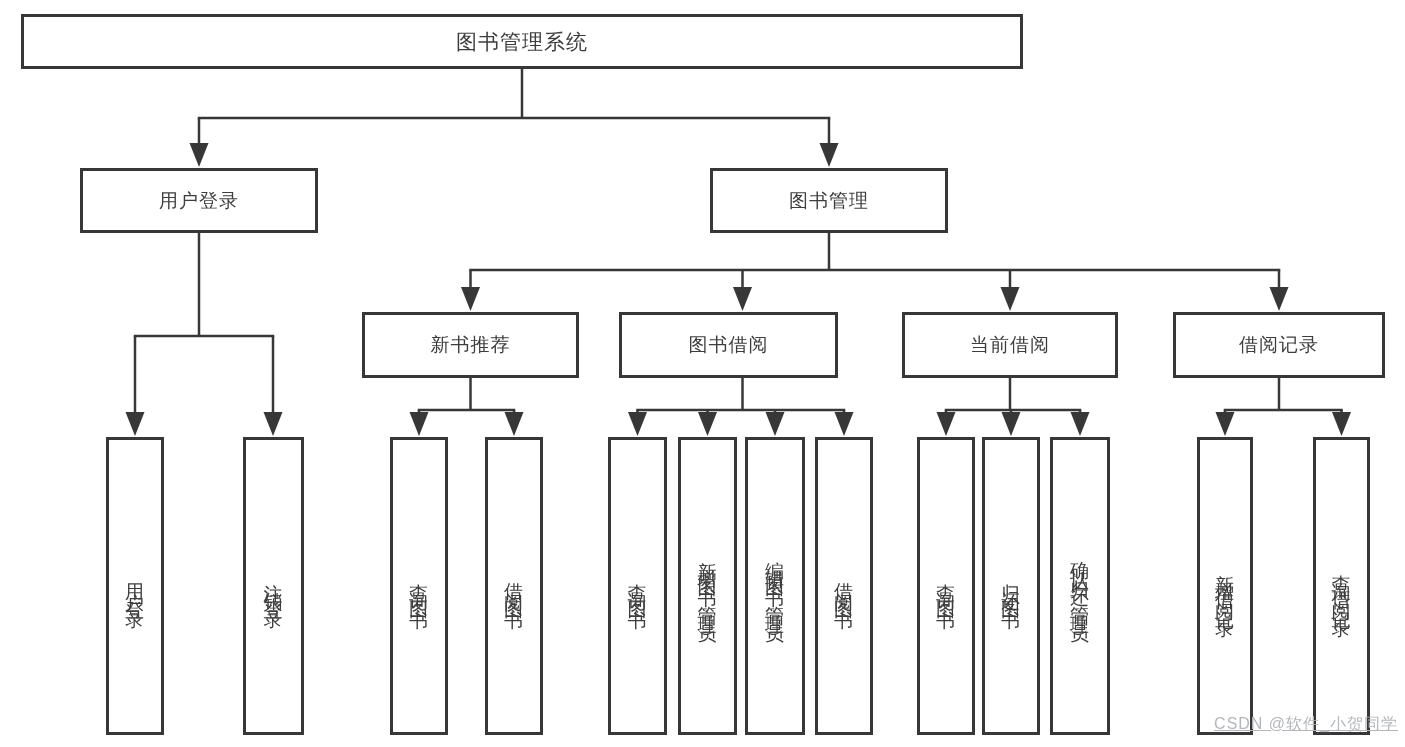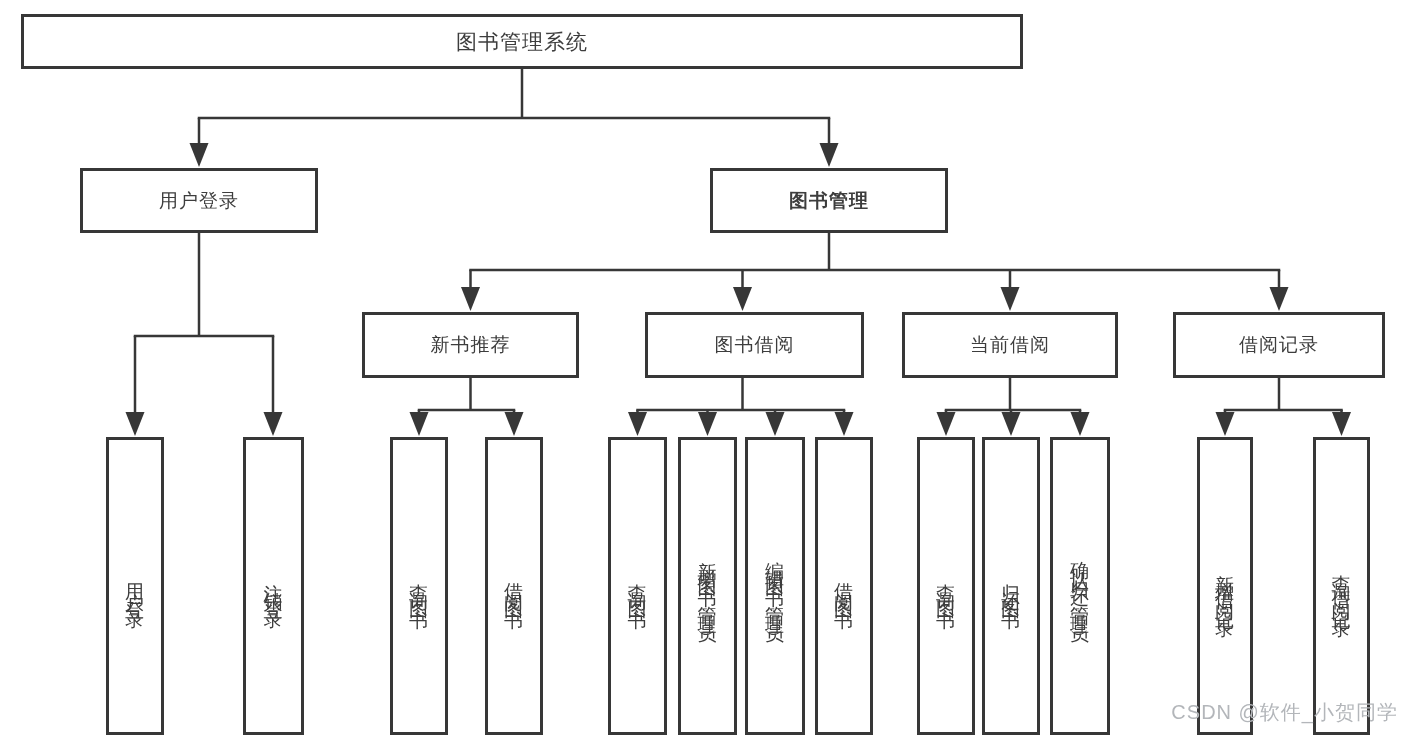--- a/index.html
+++ b/index.html
@@ -47,48 +47,49 @@
   .leaf .label {
     writing-mode: vertical-rl;
     text-orientation: mixed;
     letter-spacing: 9px;
     line-height: 1;
     white-space: normal;
   }
   
   .n-root  { left: 21px;  top: 14px;  width: 1002px; height: 55px; }
   .n-user  { left: 80px;  top: 168px; width: 238px;  height: 65px; }
-  .n-mgmt  { left: 710px; top: 168px; width: 238px;  height: 65px; font-weight: bold; }
+  .n-mgmt  { left: 710px; top: 168px; width: 238px;  height: 65px; }
   .n-sec0  { left: 362px; top: 312px; width: 217px;  height: 66px; text-align: right; }
-  .n-sec1  { left: 645px; top: 312px; width: 219px;  height: 66px; }
+  .n-sec1  { left: 619px; top: 312px; width: 219px;  height: 66px; }
   .n-sec2  { left: 902px; top: 312px; width: 216px;  height: 66px; }
   .n-sec3  { left: 1173px;top: 312px; width: 212px;  height: 66px; text-align: right; }
   .leaf    { top: 437px; height: 298px; }
   .lf-u0  { left: 106px;  width: 58px; }
   .lf-u1  { left: 243px;  width: 61px; }
   .lf-a0  { left: 390px;  width: 58px; }
   .lf-a1  { left: 485px;  width: 58px; }
   .lf-b0  { left: 608px;  width: 59px; }
   .lf-b1  { left: 678px;  width: 59px; }
   .lf-b2  { left: 745px;  width: 60px; }
   .lf-b3  { left: 815px;  width: 58px; }
   .lf-c0  { left: 917px;  width: 58px; }
   .lf-c1  { left: 982px;  width: 58px; }
   .lf-c2  { left: 1050px; width: 60px; }
   .lf-d0  { left: 1197px; width: 56px; }
   .lf-d1  { left: 1313px; width: 57px; }
   .watermark {
     position: absolute;
     right: 7px;
-    bottom: 21px;
-    font-size: 20px;
+    bottom: 12px;
+    font-size: 16px;
     color: var(--watermark);
     letter-spacing: 1px;
     z-index: 5;
     white-space: nowrap;
+    text-decoration: underline;
   }
 </style>
 </head>
 <body>
 
 <div class="canvas">
 
   <svg class="connectors" viewBox="0 0 1405 747" xmlns="http://www.w3.org/2000/svg">
 
     <line x1="522" y1="69" x2="522" y2="118"></line>

